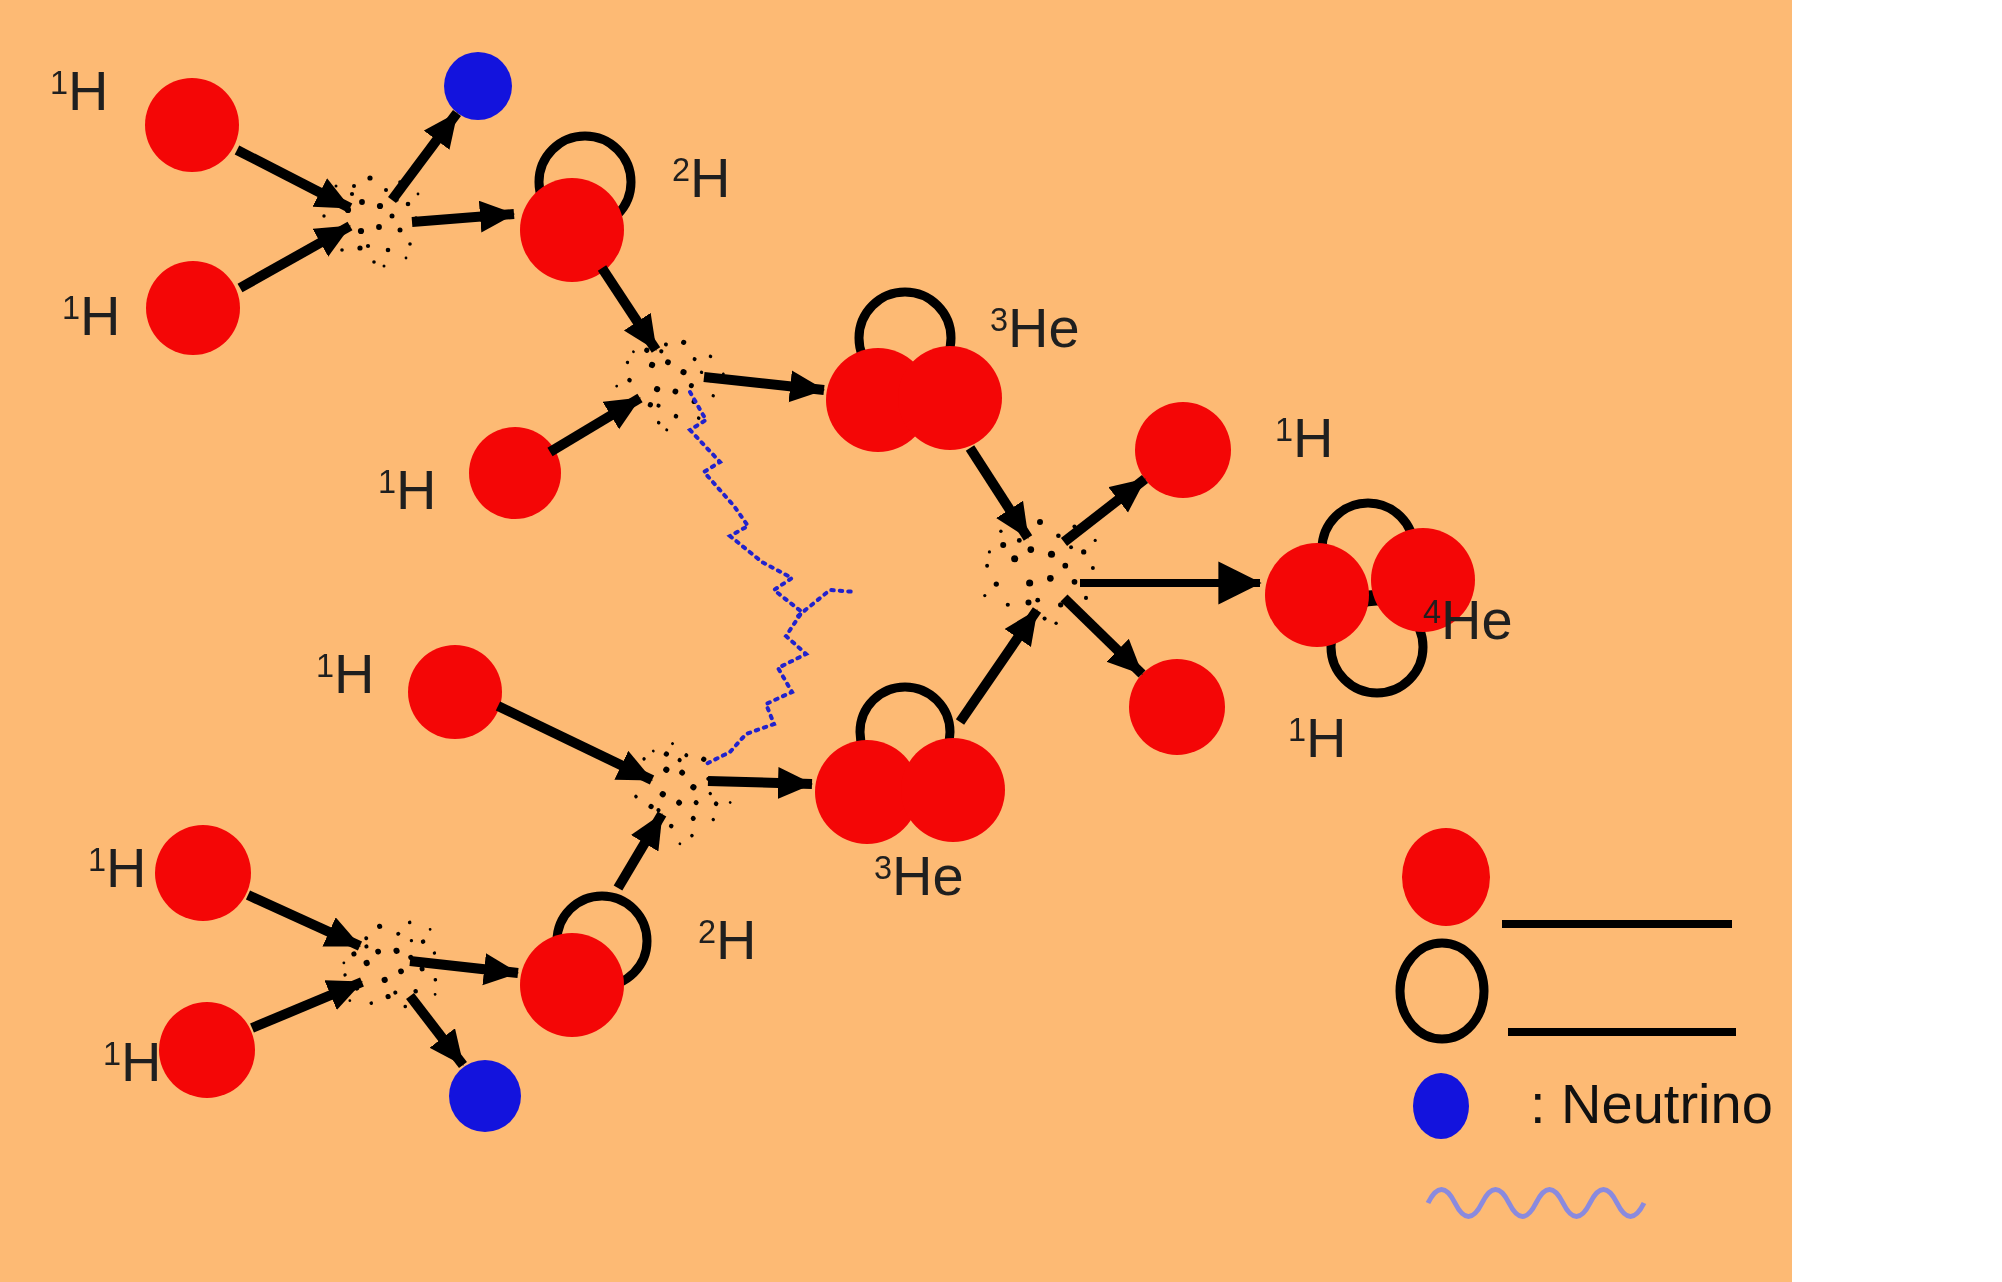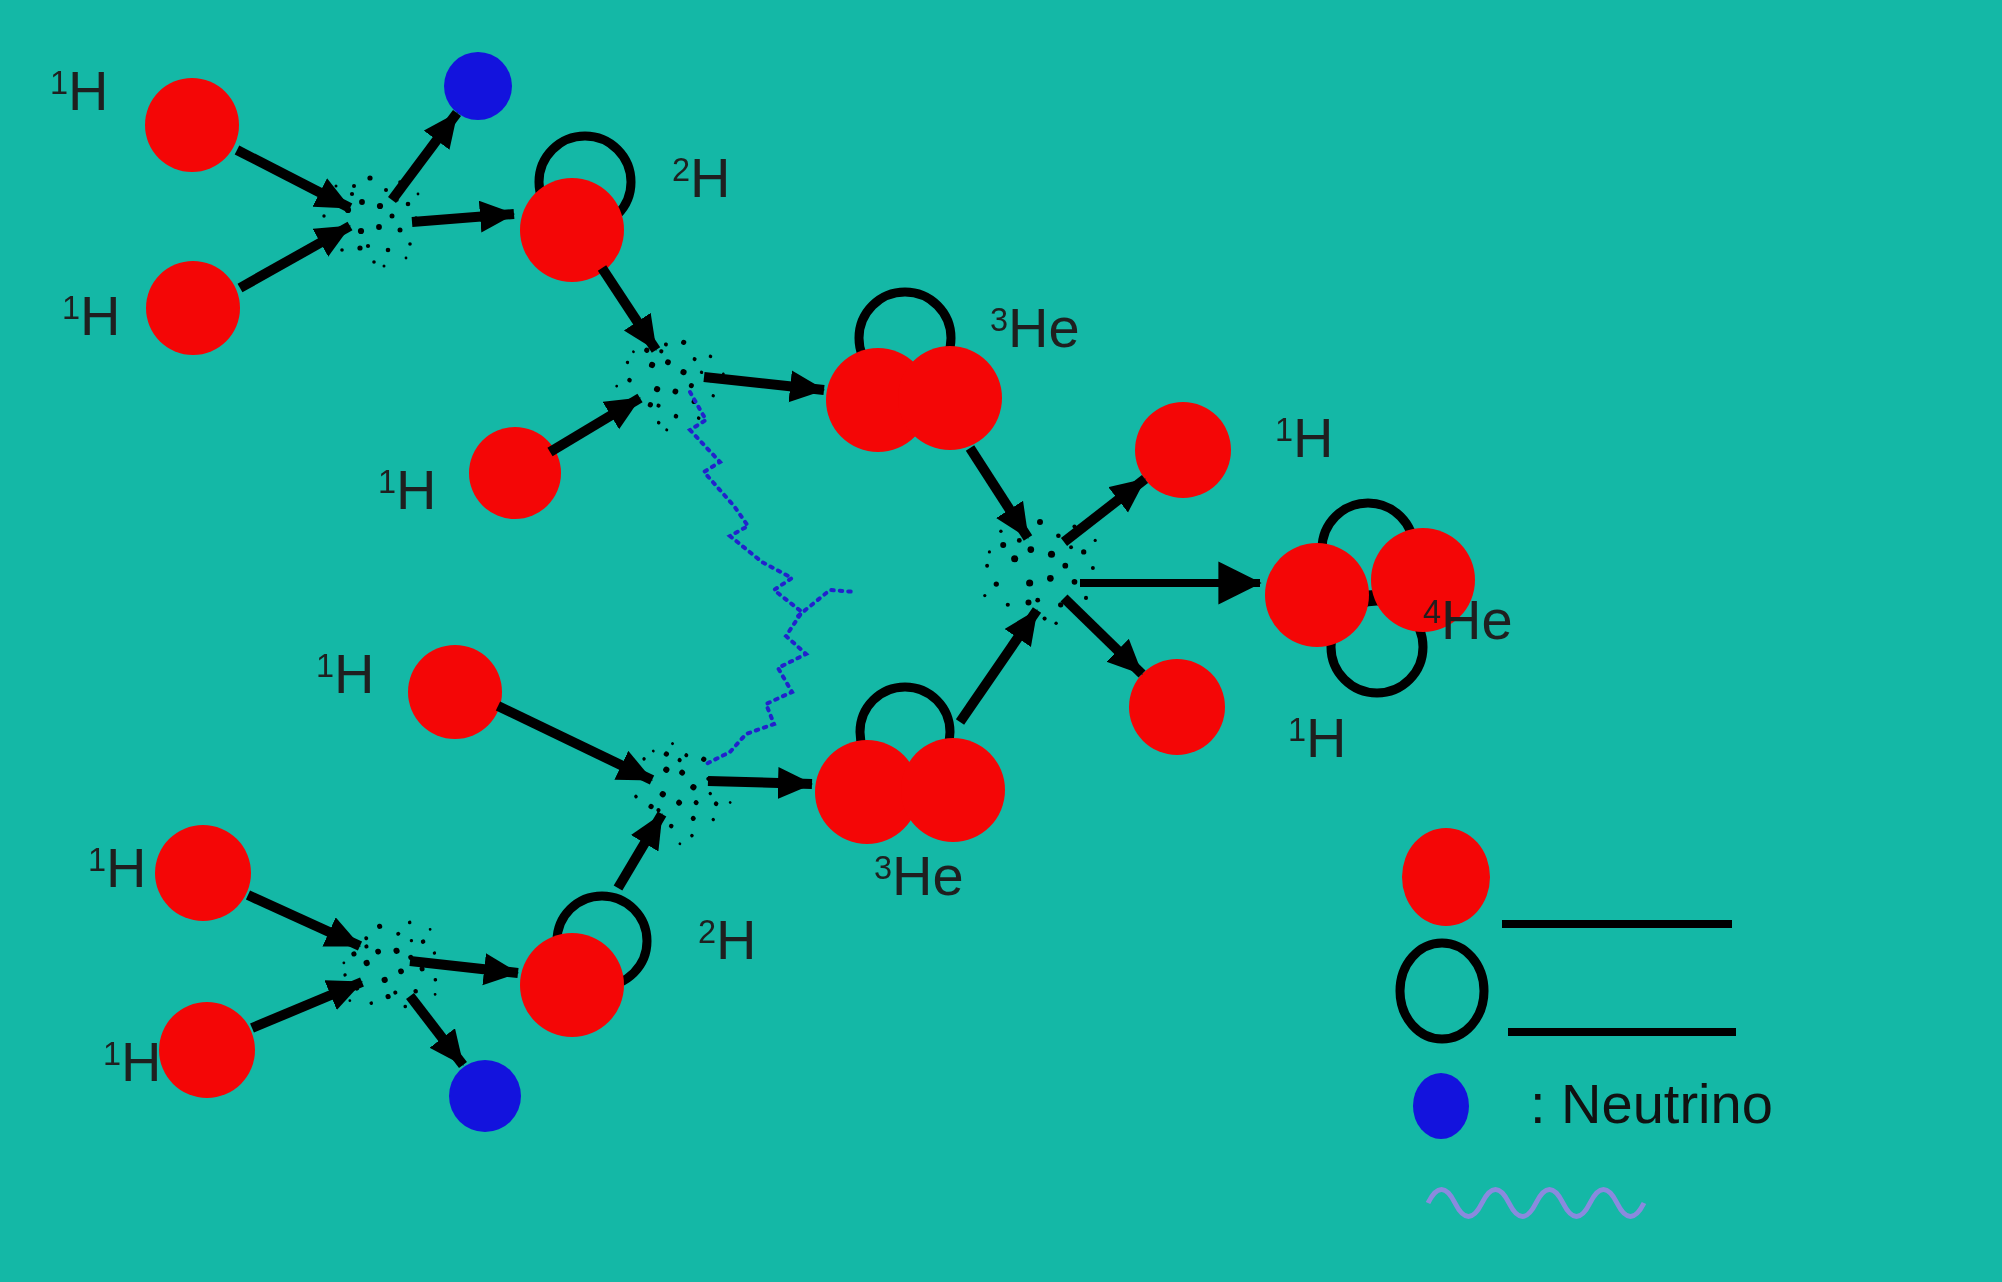--- a/index.html
+++ b/index.html
@@ -1,19 +1,19 @@
 <!DOCTYPE html>
 <html style="--proton: #f40606; --neutrino: #1313dd; --neutron_outline: #000000; --arrow: #000000; --energy_zigzag: #2222cc; --energy_wave: #8a8ade; --label_text: #1f1f1f;"><head>
 <meta charset="utf-8">
 <style>
   html,body{margin:0;padding:0;background:#ffffff;}
   .stage{
     position:relative;
-    width:2002px;height:1282px;
-    background:#14b8a6;
+    width:1792px;height:1282px;
+    background:#fdba74;
     overflow:hidden;
     font-family:"Liberation Sans", sans-serif;
   }
   .gfx{position:absolute;left:0;top:0;}
   .lbl{
     position:absolute;
     font-size:56px;
     line-height:1;
     color:var(--label_text,#1f1f1f);
     white-space:nowrap;

